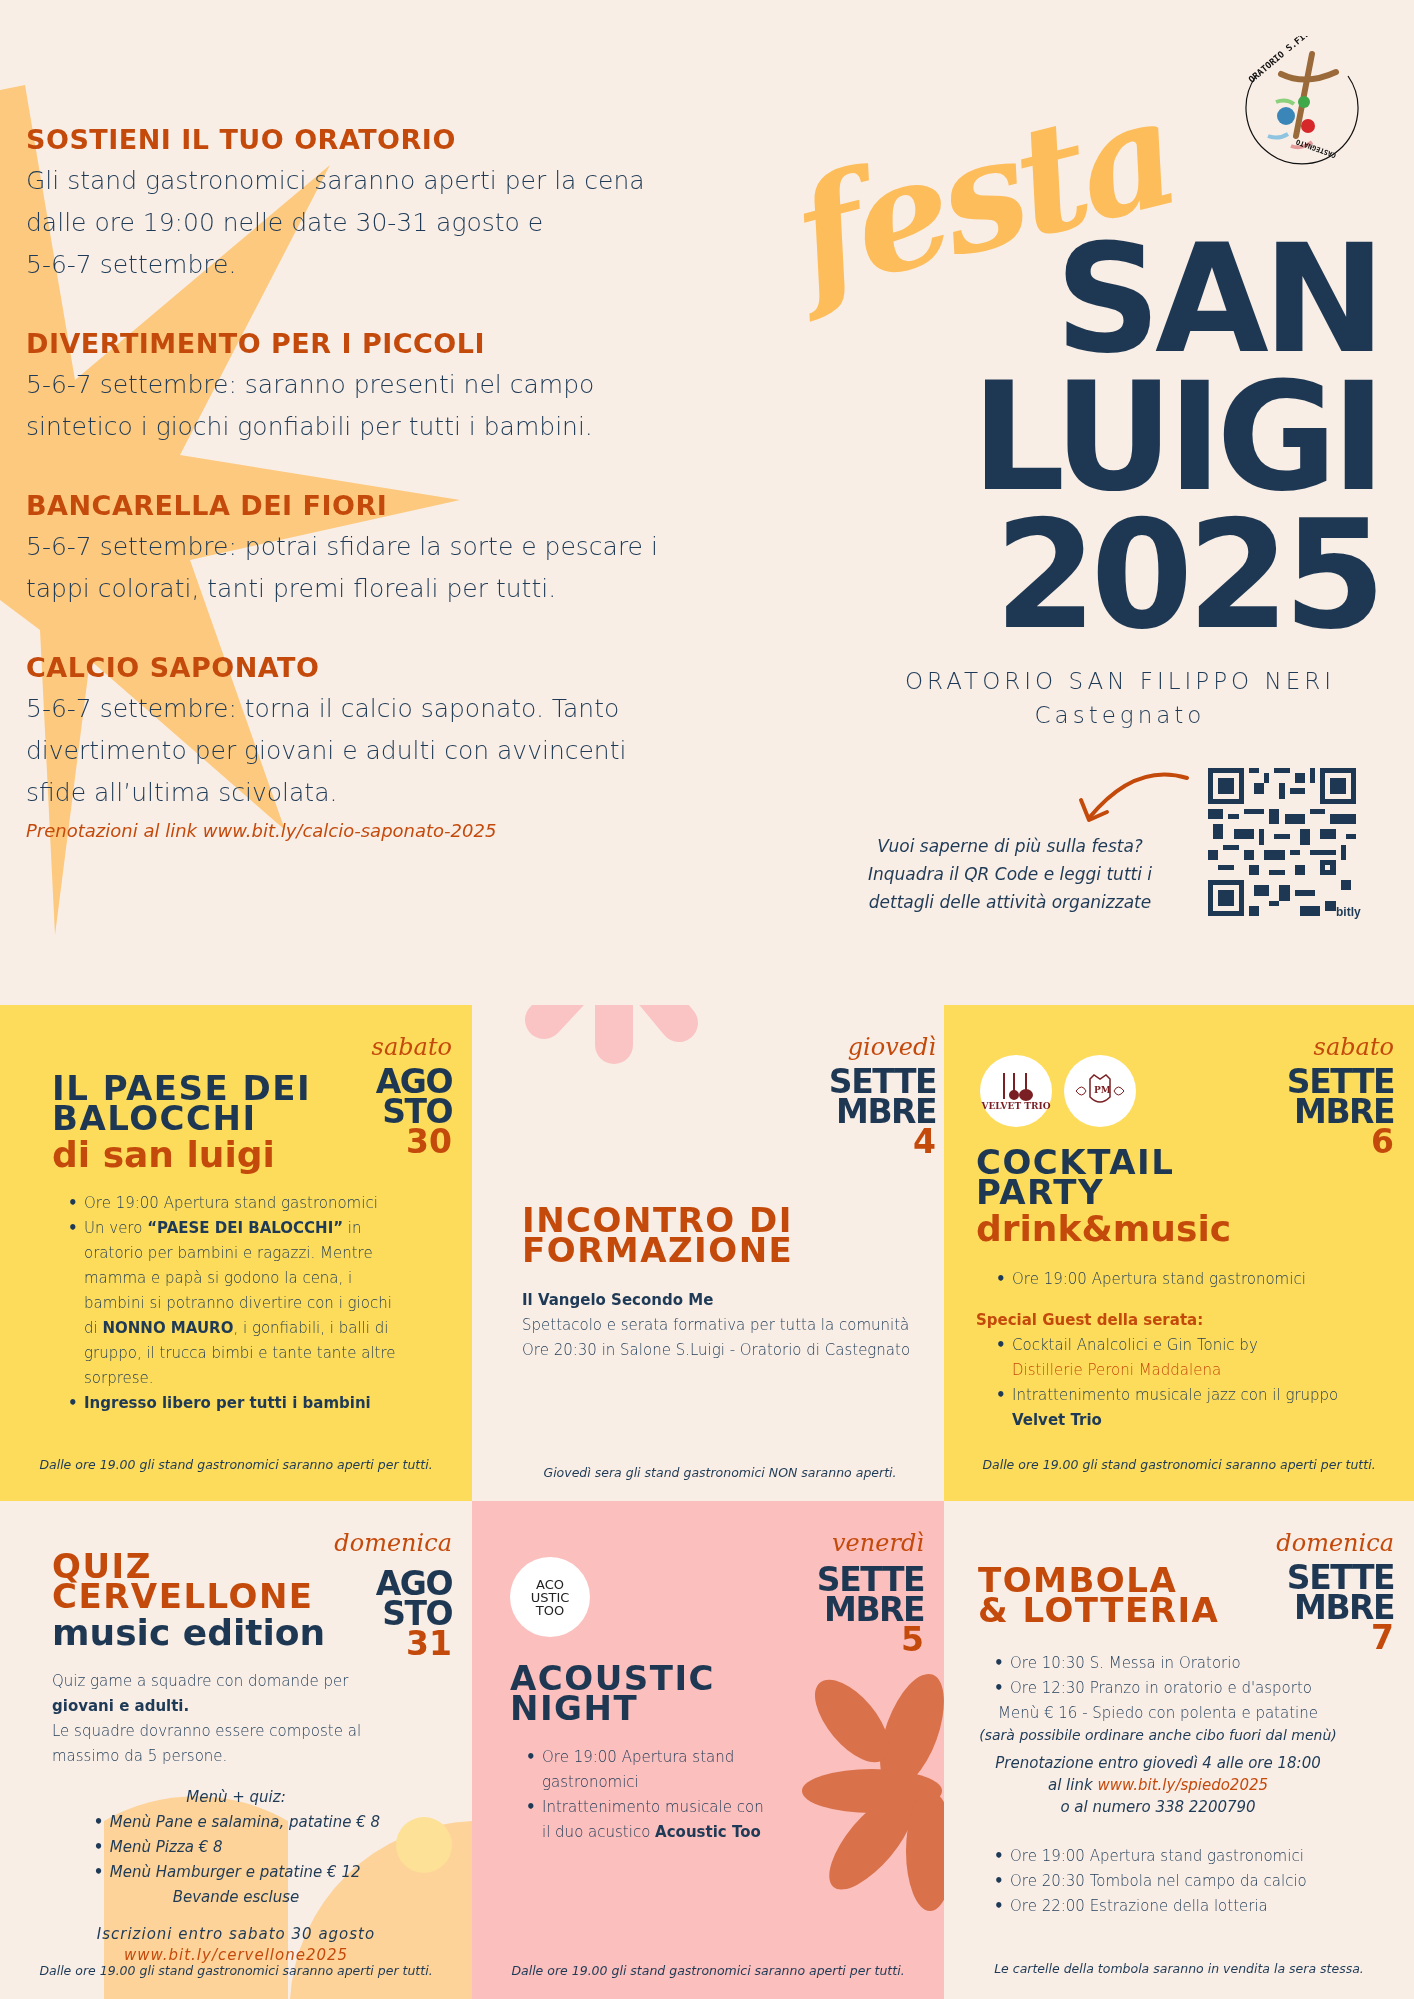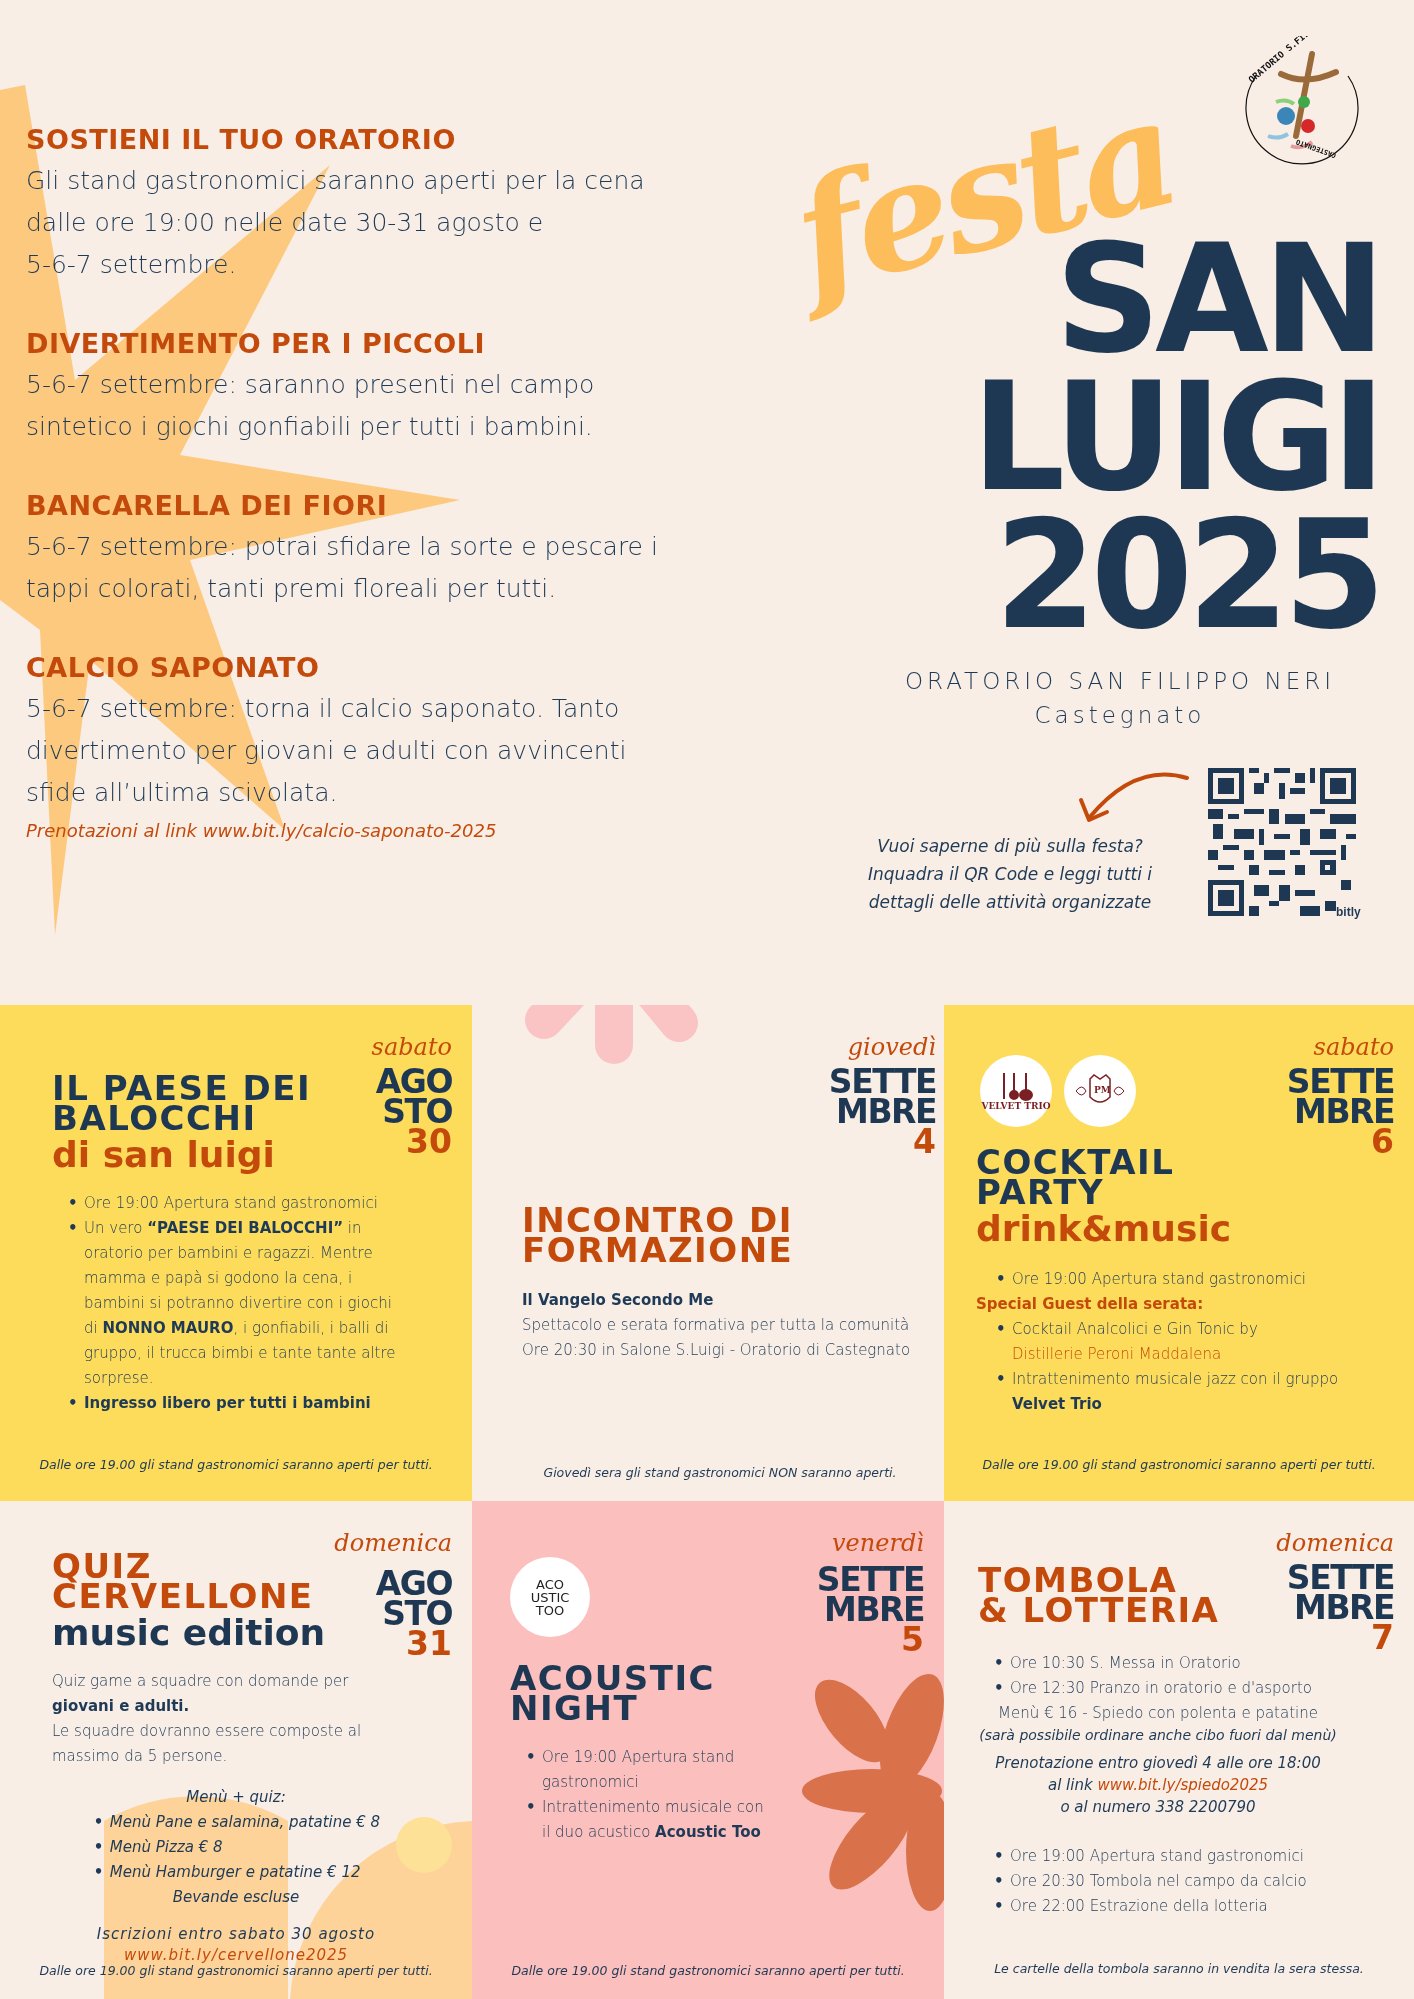--- a/index.html
+++ b/index.html
@@ -288,21 +288,21 @@
       </div>
       <div class="card-title navy" style="left:32px; top:142px;">
         <div>COCKTAIL</div>
         <div>PARTY</div>
         <span class="subtitle orange">drink&amp;music</span>
       </div>
       <div class="body" style="left:50px; top:262px; width:390px;">
         <ul>
             <li>Ore 19:00 Apertura stand gastronomici</li>
           </ul>
-        <div class="b orange" style="margin-left:-18px; margin-top:0;">Special Guest della serata:</div>
+        <div class="b orange" style="margin-left:-18px; margin-top:16px;">Special Guest della serata:</div>
         <ul>
           <li><span>Cocktail Analcolici e Gin Tonic by</span><br><span class="link">Distillerie Peroni Maddalena</span></li>
           <li><span>Intrattenimento musicale jazz con il gruppo </span><span class="b">Velvet Trio</span></li>
         </ul>
       </div>
       <div class="footnote" style="top:452px;">Dalle ore 19.00 gli stand gastronomici saranno aperti per tutti.</div>
     </div>
 
     <div class="card c4">
       <svg style="position:absolute; left:0; top:0;" width="472" height="498" viewBox="0 0 472 498">

